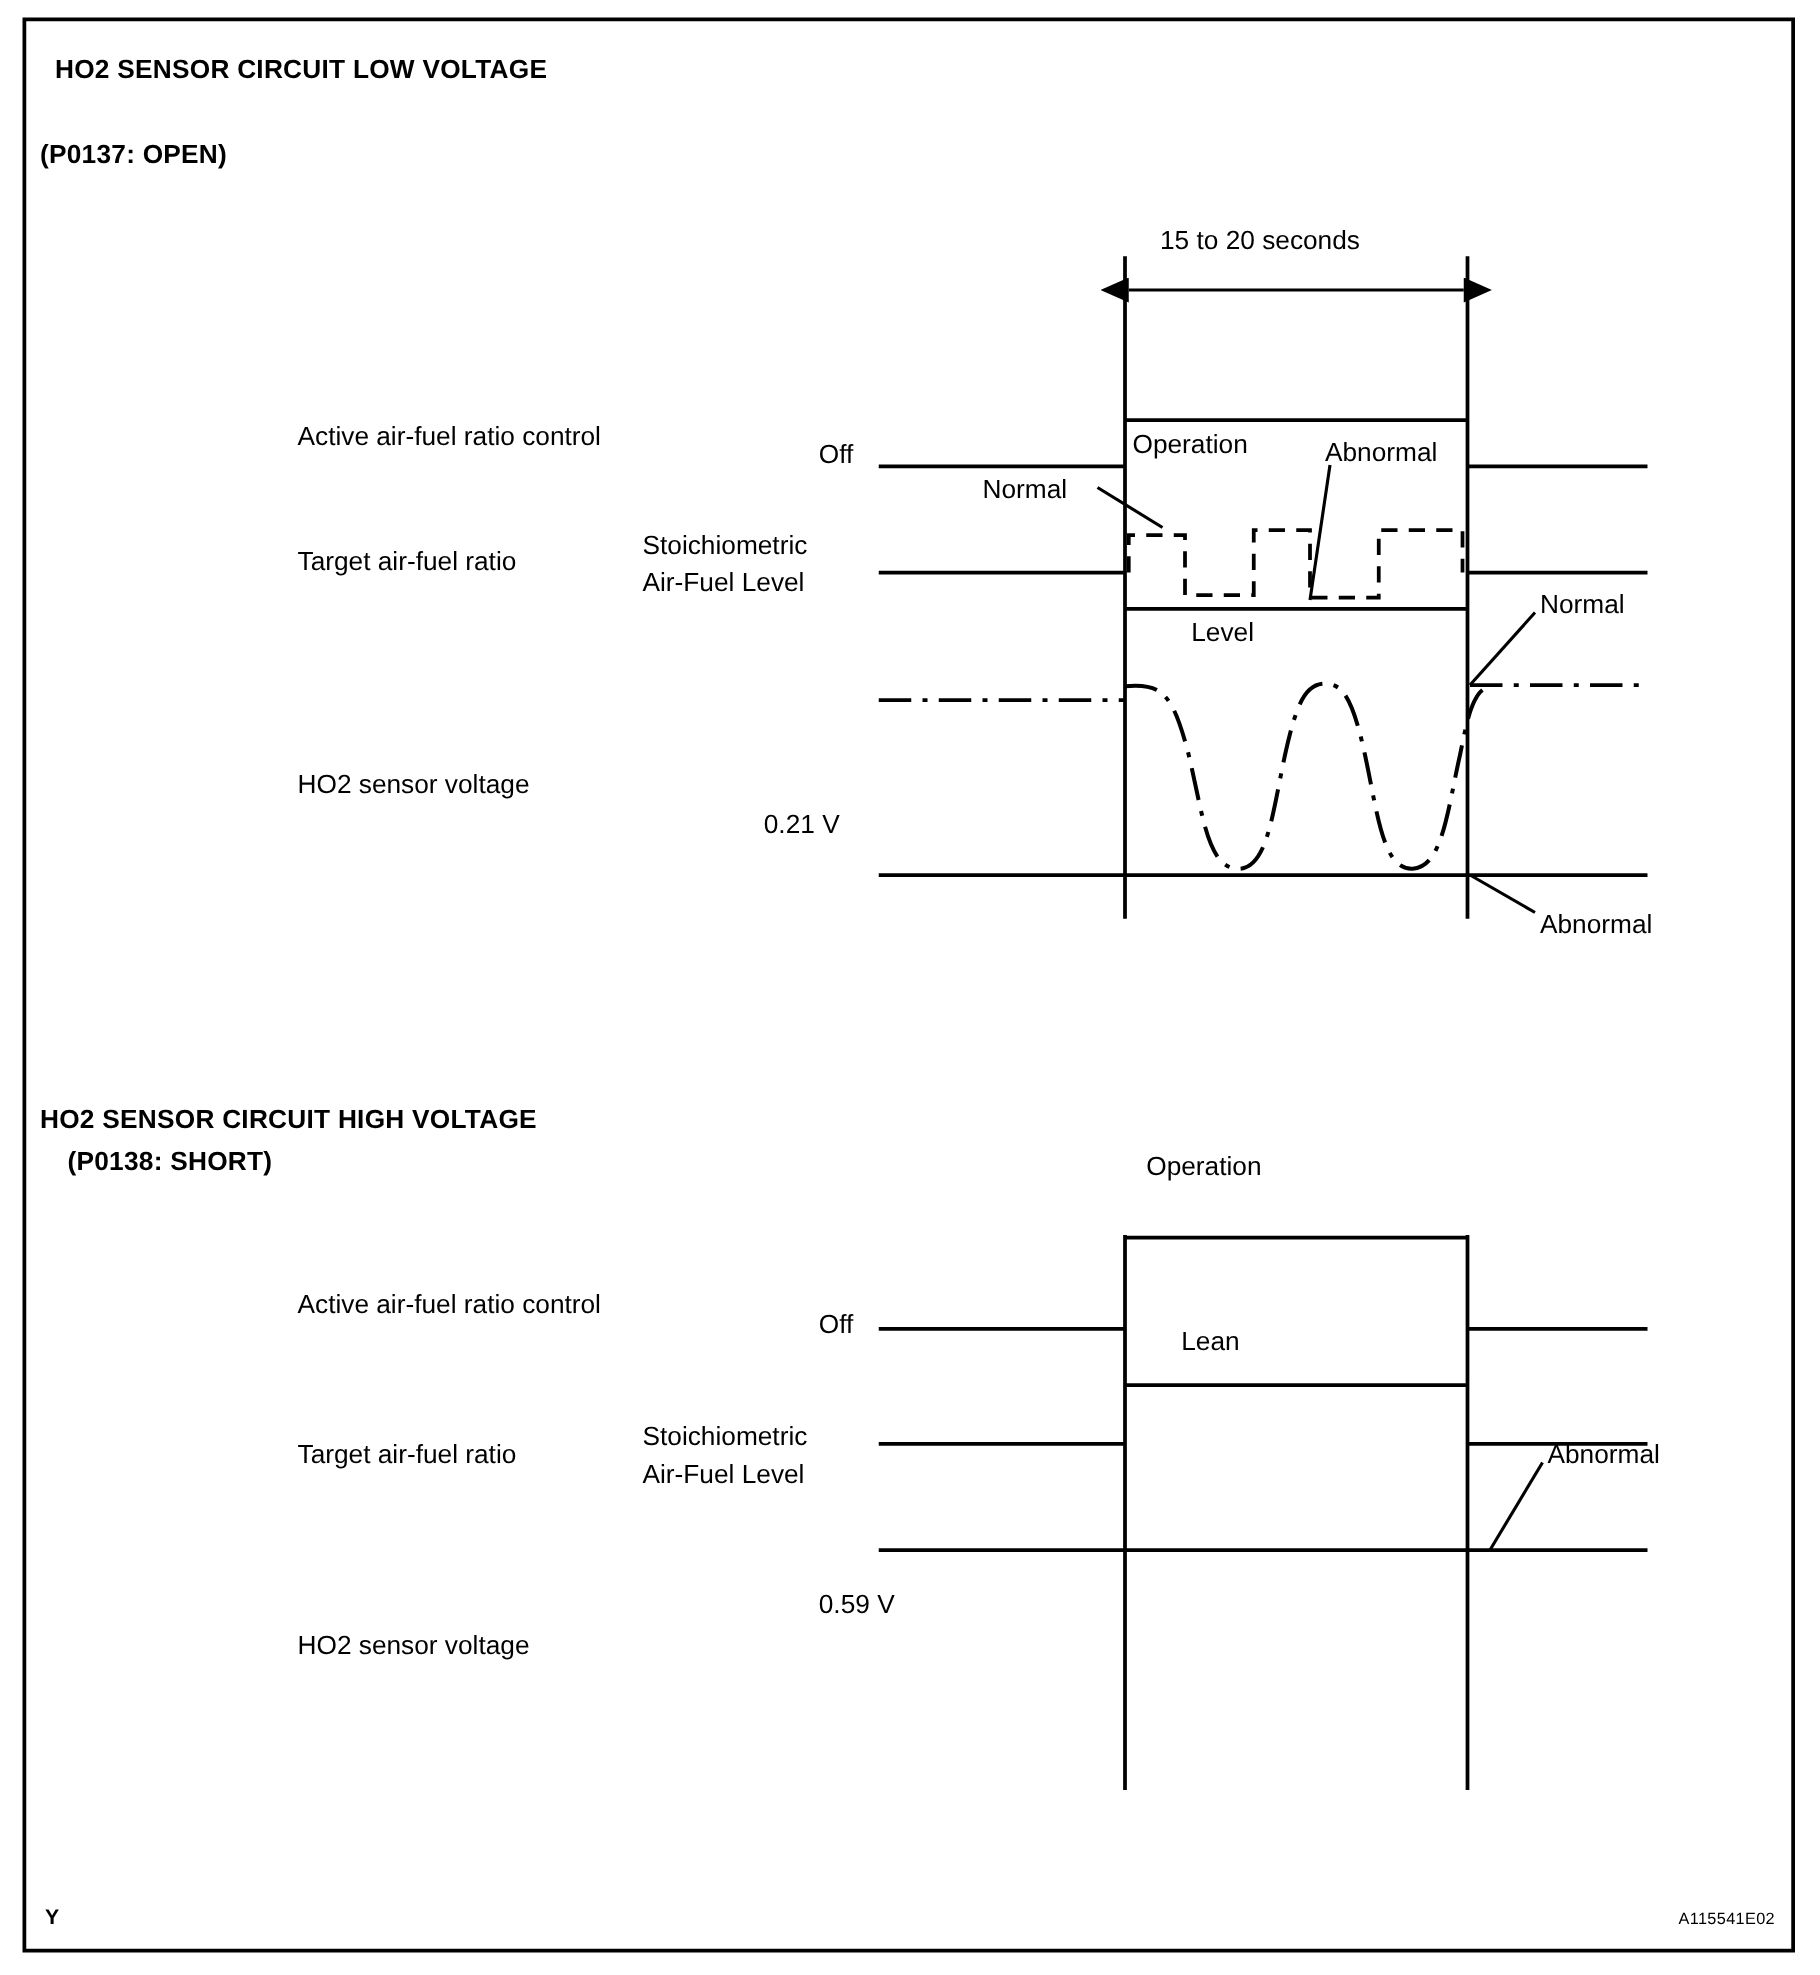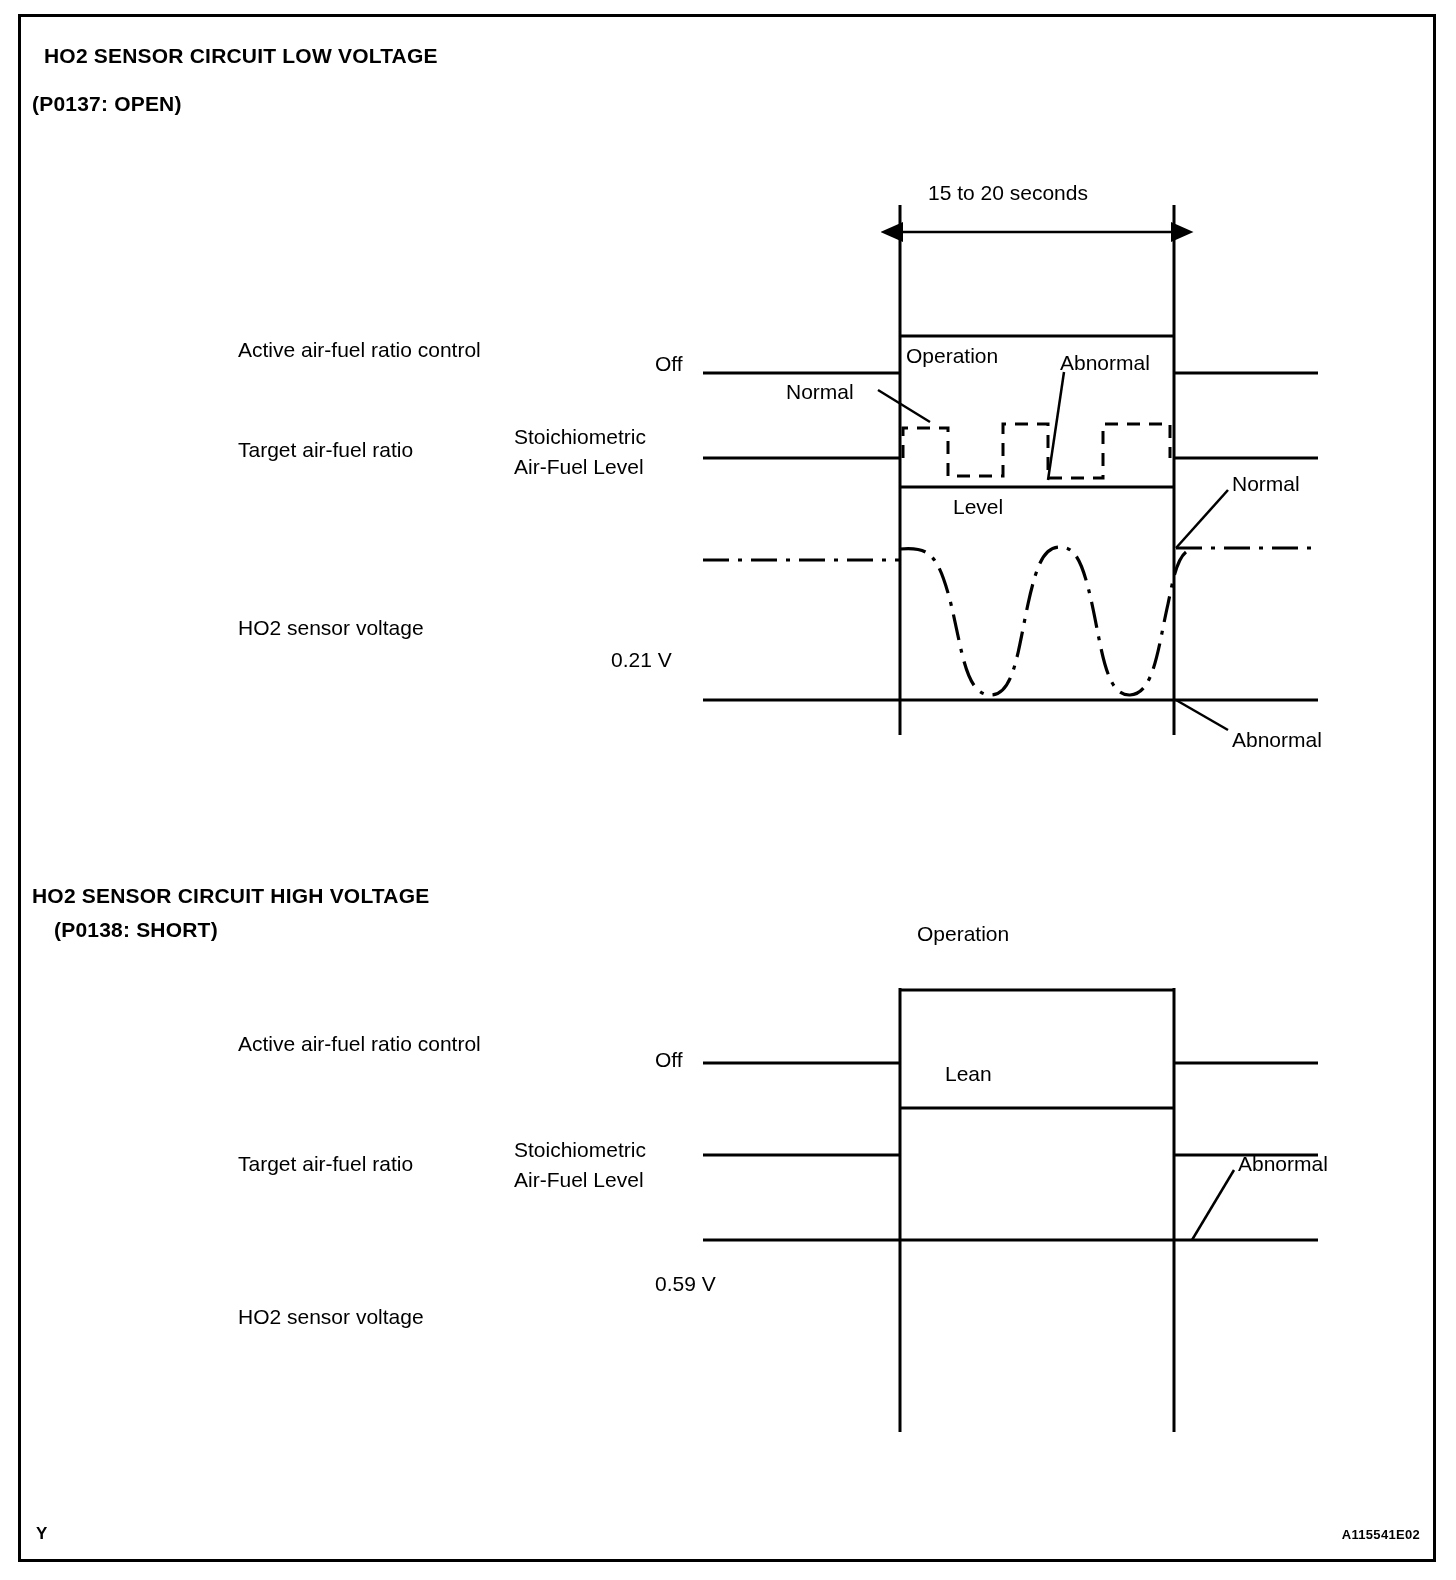--- a/index.html
+++ b/index.html
@@ -44,40 +44,40 @@
     left: 36px;
     top: 1524px;
     font-size: 17px;
     font-weight: bold;
   }
   .code {
     position: absolute;
     right: 36px;
     top: 1527px;
     font-size: 13px;
-    font-weight: bold;
+    font-weight: normal;
     letter-spacing: 0.3px;
   }
   svg.overlay {
     position: absolute;
     left: 0;
     top: 0;
     width: 1456px;
     height: 1580px;
     pointer-events: none;
   }
 </style>
 </head>
 <body>
 
 <div id="page">
   <div class="frame"></div>
 
   <div class="heading" style="left:32px; top:44px;margin-left:12px;">HO2 SENSOR CIRCUIT LOW VOLTAGE</div>
-  <div class="heading" style="left:32px; top:92px;text-align:right;">(P0137: OPEN)</div>
+  <div class="heading" style="left:32px; top:112px;text-align:right;">(P0137: OPEN)</div>
 
   <div class="lbl" style="left:928px; top:148px;margin-top:33px;">15 to 20 seconds</div>
 
   <div class="lbl" style="left:238px; top:338px;">Active air-fuel ratio control</div>
   <div class="lbl" style="left:655px; top:352px;">Off</div>
 
   <div class="lbl" style="left:238px; top:438px;">Target air-fuel ratio</div>
   <div class="lbl" style="left:514px; top:425px;">Stoichiometric</div>
   <div class="lbl" style="left:514px; top:455px;">Air-Fuel Level</div>
 

